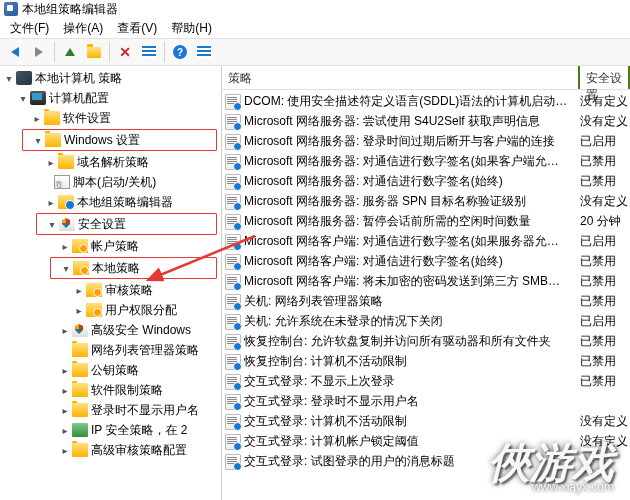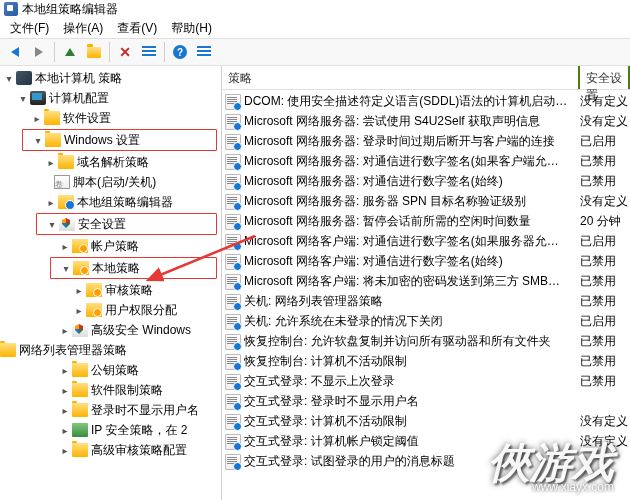--- a/index.html
+++ b/index.html
@@ -181,21 +181,21 @@
     <div class="tree-node" style="padding-left:72px">
       <span class="exp">▸</span>
       <div class="nicon ic-sec"></div>
       <span class="label">用户权限分配</span>
     </div>
     <div class="tree-node" style="padding-left:58px">
       <span class="exp">▸</span>
       <div class="nicon ic-shield"></div>
       <span class="label">高级安全 Windows</span>
     </div>
-    <div class="tree-node" style="">
+    <div class="tree-node" style="padding-left:72px">
       <div class="nicon ic-folder"></div>
       <span class="label">网络列表管理器策略</span>
     </div>
     <div class="tree-node" style="padding-left:58px">
       <span class="exp">▸</span>
       <div class="nicon ic-folder"></div>
       <span class="label">公钥策略</span>
     </div>
     <div class="tree-node" style="padding-left:58px">
       <span class="exp">▸</span>

